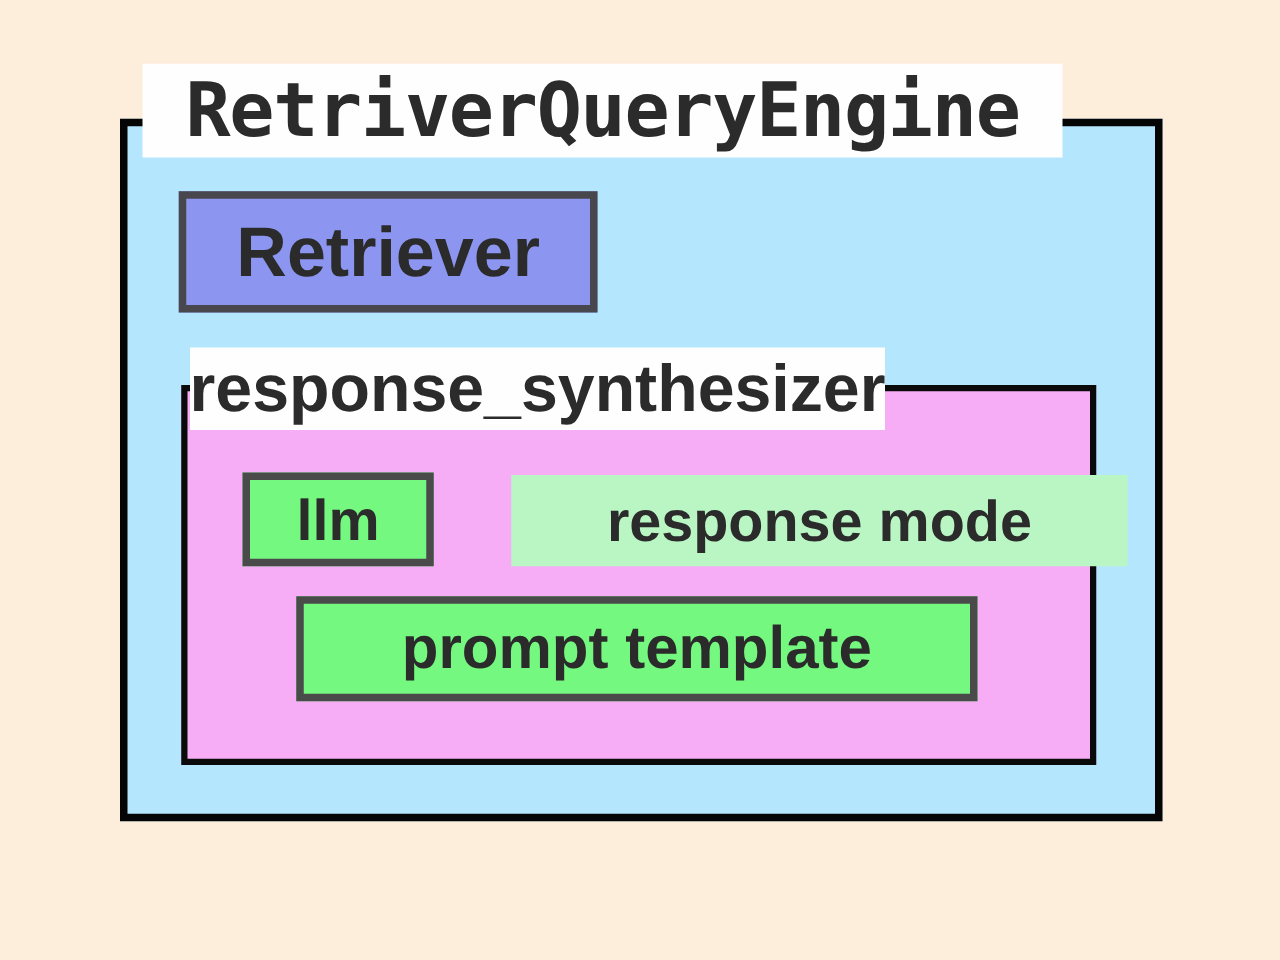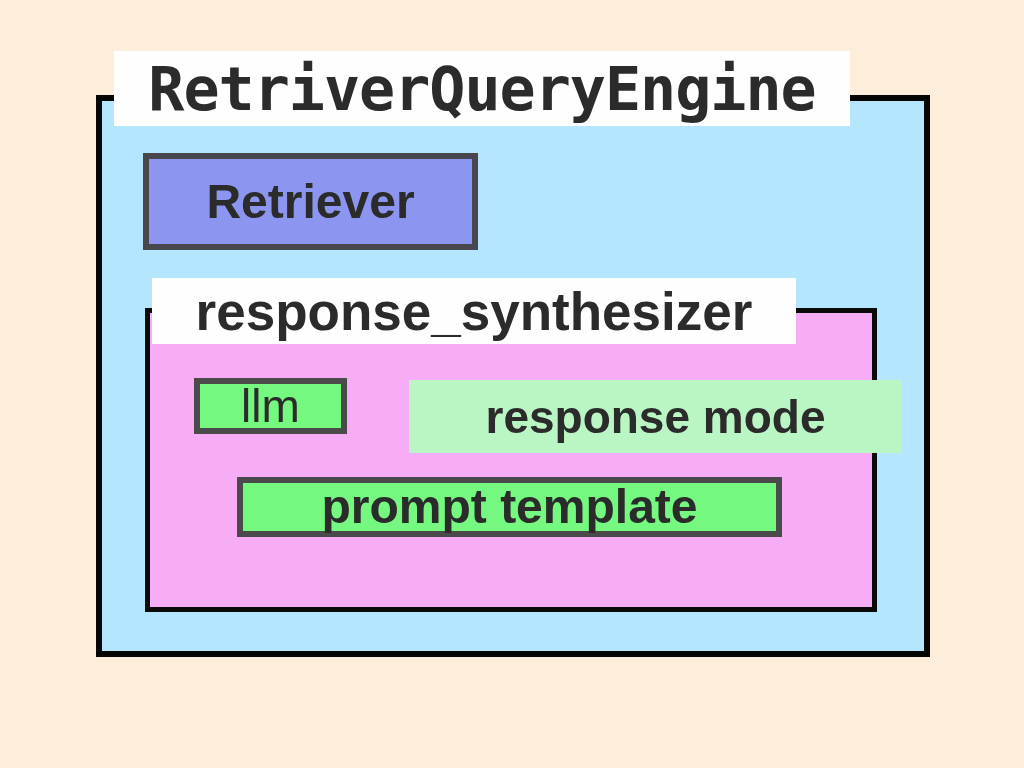--- a/index.html
+++ b/index.html
@@ -50,69 +50,69 @@
   }
   
   .retriever-box {
     left: 143px;
     top: 153px;
     width: 335px;
     height: 97px;
     background: var(--retriever-fill, #8c96f0);
     border: 6px solid var(--retriever-border, #47474d);
     font-weight: bold;
-    font-size: 48px;
+    font-size: 56px;
     color: var(--text, #2b2b2b);
   }
   
   .synthesizer-box {
     left: 145px;
     top: 308px;
     width: 732px;
     height: 304px;
     background: var(--synthesizer-fill, #f6adf6);
     border: 5px solid var(--synthesizer-border, #0a0a0a);
   }
   
   .synthesizer-band {
     left: 152px;
     top: 278px;
-    width: 644px;
+    width: 556px;
     height: 66px;
     background: var(--label-bg, #fefefe);
     font-weight: bold;
     font-size: 53px;
     color: var(--text, #2b2b2b);
   }
   .llm-box {
     left: 194px;
     top: 378px;
     width: 153px;
-    height: 56px;
+    height: 75px;
     background: var(--llm-fill, #74f87f);
     border: 6px solid var(--llm-border, #4a4a4a);
-    font-weight: normal;
+    font-weight: bold;
     font-size: 46px;
     color: var(--text, #2b2b2b);
   }
   .response-mode-box {
     left: 409px;
     top: 380px;
     width: 493px;
     height: 73px;
     background: var(--response-mode-fill, #b9f6c4);
     font-weight: bold;
     font-size: 46px;
     color: var(--text, #2b2b2b);
   }
   .prompt-template-box {
     left: 237px;
     top: 477px;
     width: 545px;
-    height: 60px;
+    height: 84px;
     background: var(--prompt-template-fill, #74f87f);
     border: 6px solid var(--prompt-template-border, #4a4a4a);
     font-weight: bold;
     font-size: 48px;
     color: var(--text, #2b2b2b);
   }
 </style>
 </head>
 <body>
 

